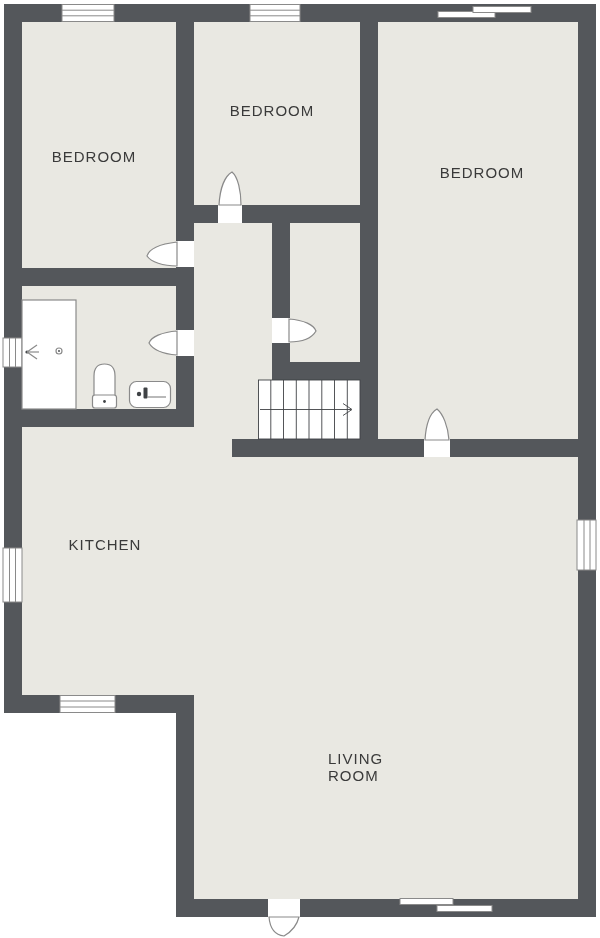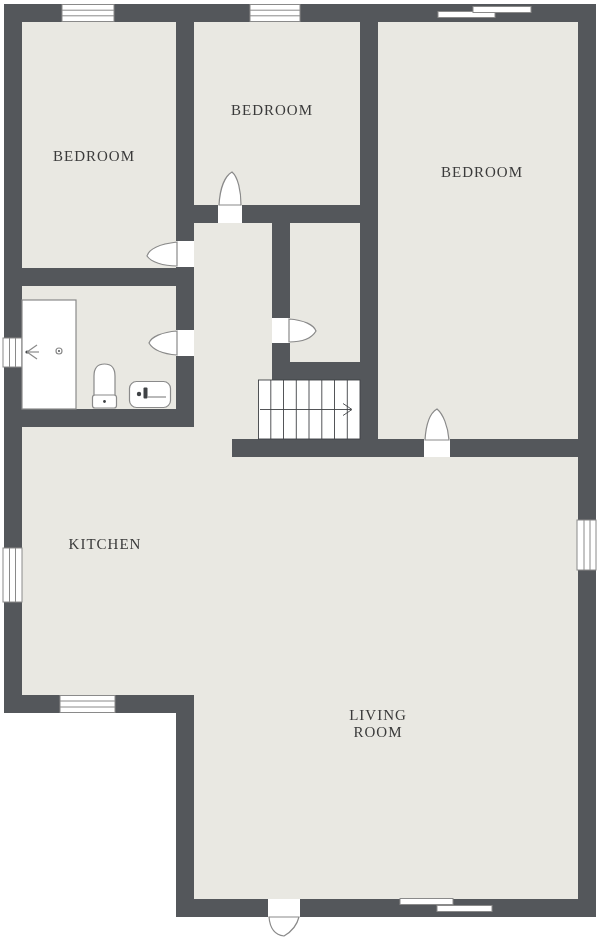--- a/index.html
+++ b/index.html
@@ -22,25 +22,23 @@
   .fixdark{fill:var(--detail,#3f4245);}
   .stairs-box{fill:#ffffff;stroke:var(--detail,#3f4245);stroke-width:0.9;}
   .stairline{stroke:var(--detail,#3f4245);stroke-width:0.9;fill:none;}
   .label{
     position:absolute;
     transform:translate(-50%,-50%);
     color:var(--label,#3a3a3a);
     font-size:15px;
     letter-spacing:1px;
     white-space:nowrap;
-    text-align:center;
     line-height:17px;
-    font-family:Liberation Serif, serif;
   }
-  .label--wrap{white-space:normal;width:100px;}
+  .label--wrap{white-space:normal;width:100px;margin-top:43px;}
 </style>
 </head>
 <body>
 
 <div class="plan">
 
   <svg class="plan-svg" width="600" height="938" viewBox="0 0 600 938">
 
     <g>
       <rect class="floor" x="18" y="18" width="560" height="695"></rect>

